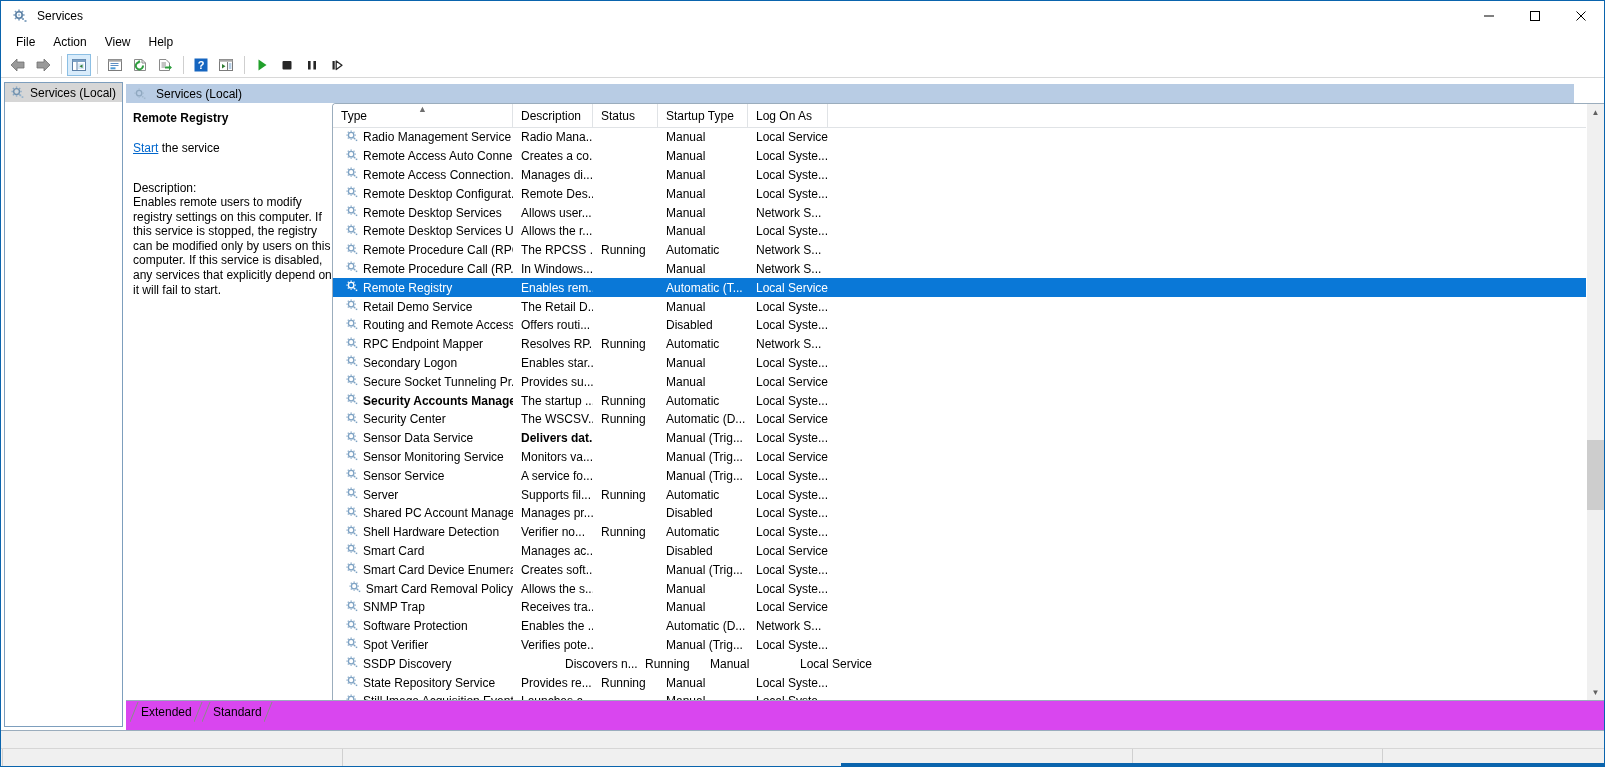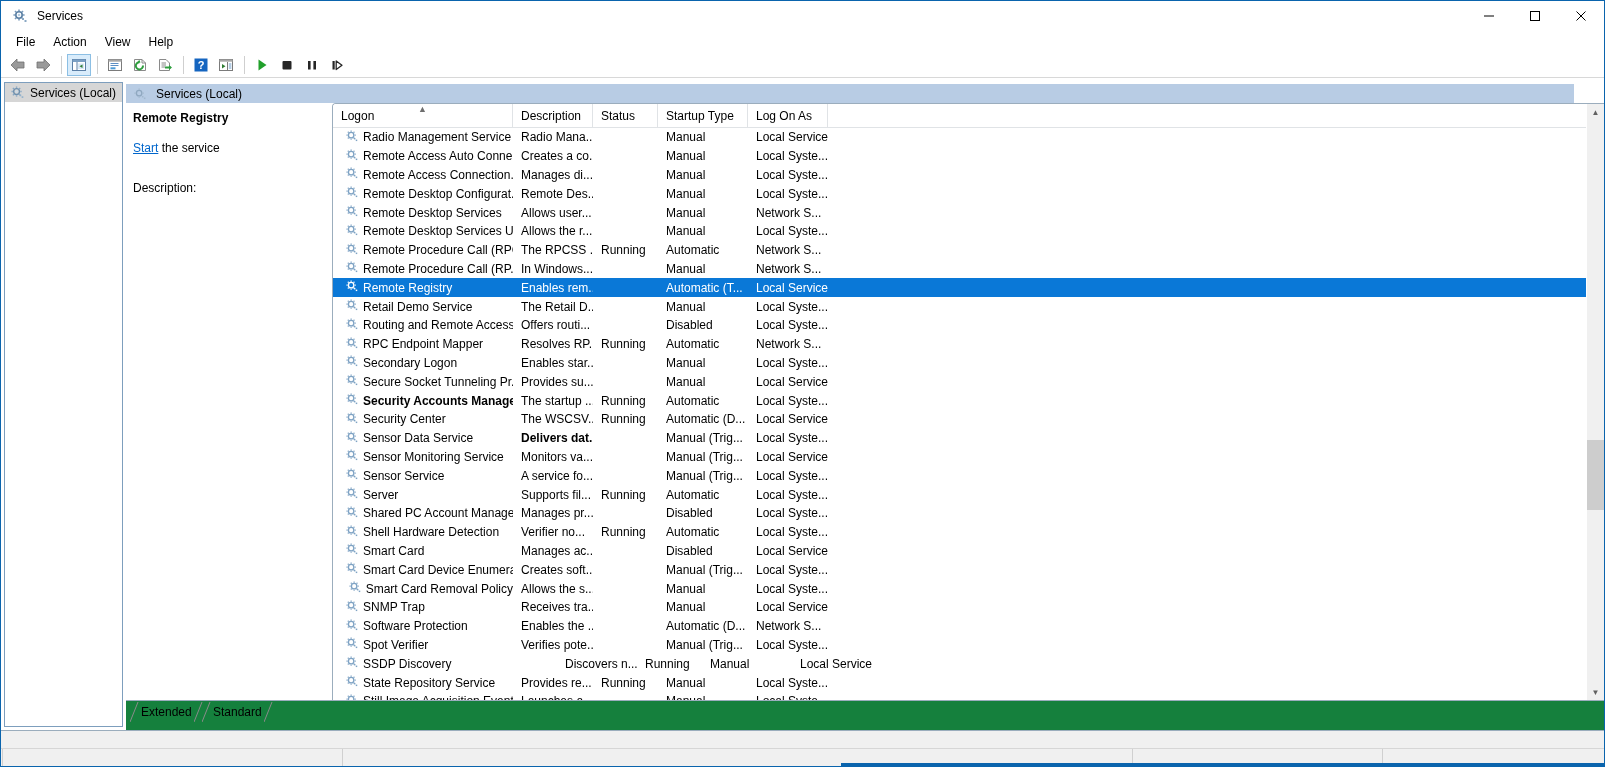--- a/index.html
+++ b/index.html
@@ -285,21 +285,21 @@
     width: 17px;
     background: #cdcdcd;
   }
 
   
   .tabs {
     position: absolute;
     left: 0; bottom: 0;
     right: 0;
     height: 29px;
-    background: #15803d;
+    background: #d946ef;
     border-top: 1px solid #9badbd;
   }
   .tab {
     position: absolute;
     top: 1px;
     height: 20px;
     font-size: 12px;
     display: flex;
     align-items: center;
     color: #000000;
@@ -538,28 +538,29 @@
       </div>
 
       <div class="inner">
 
         <div class="details-pane">
           <div class="svc-title">Remote Registry</div>
           <div class="svc-action">
             <a>Start</a><span> the service</span>
           </div>
           <div class="svc-desc-label">Description:</div>
+          <div class="svc-desc-body">Enables remote users to modify registry settings on this computer. If this service is stopped, the registry can be modified only by users on this computer. If this service is disabled, any services that explicitly depend on it will fail to start.</div>
         </div>
 
         <div class="list-pane">
 
           <div class="lv-header">
             <div class="lv-col" style="width:180px">
               <span class="sort-arrow">▲</span>
-              <span>Logon</span>
+              <span>Type</span>
             </div>
             <div class="lv-col" style="width:80px">
               <span>Description</span>
             </div>
             <div class="lv-col" style="width:65px">
               <span>Status</span>
             </div>
             <div class="lv-col" style="width:90px">
               <span>Startup Type</span>
             </div>

